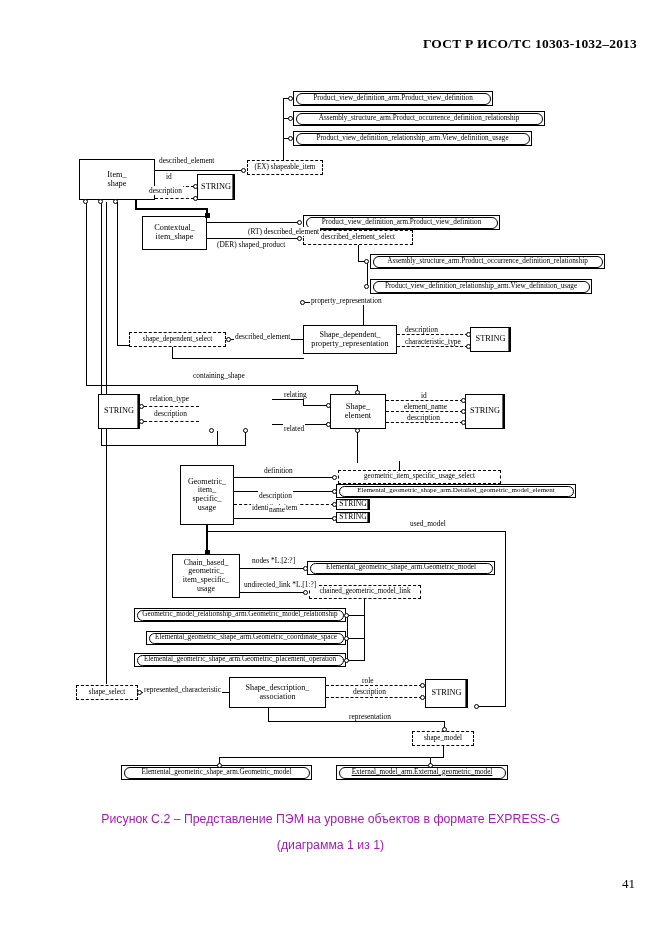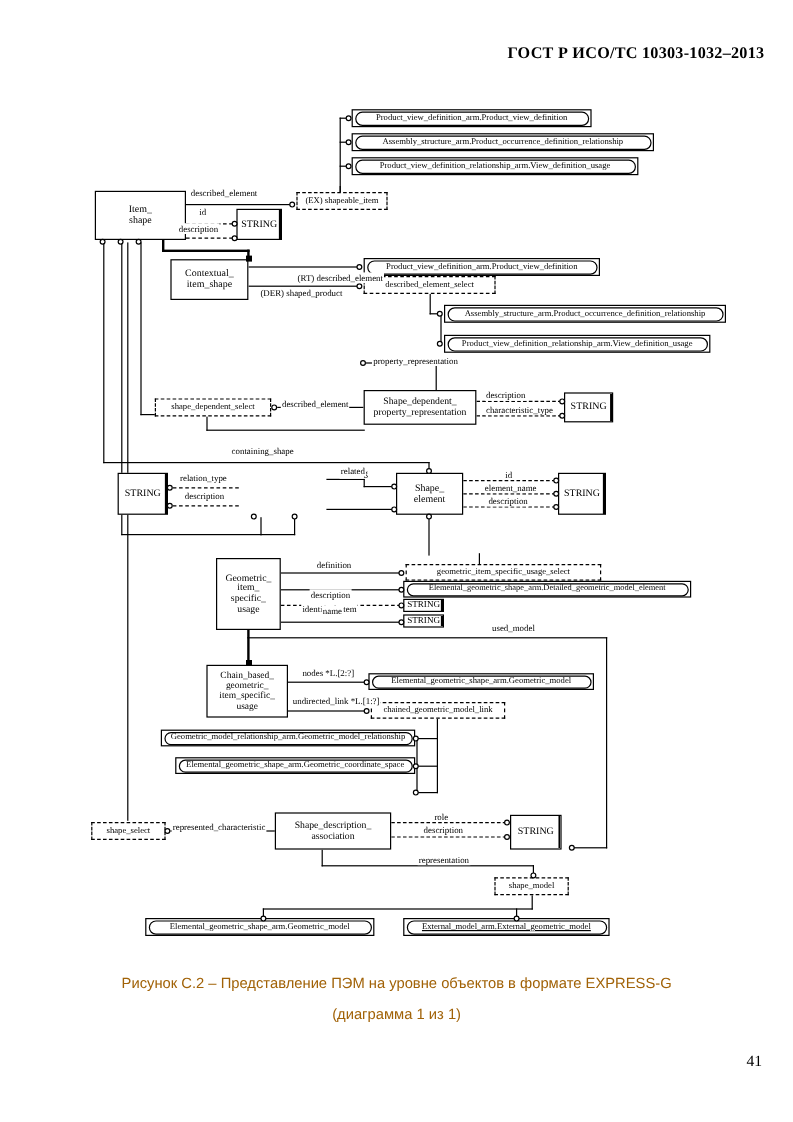--- a/index.html
+++ b/index.html
@@ -5,21 +5,21 @@
   html,body{margin:0;padding:0;background:#fff;}
   body{width:661px;height:935px;position:relative;
        font-family:"Liberation Serif", serif;color:#000;}
   #page{position:absolute;inset:0;width:661px;height:935px;overflow:hidden;background:#fff;}
 
   .hdr{position:absolute;right:24px;top:36px;font-family:"Liberation Serif",serif;
        font-size:13.5px;font-weight:bold;letter-spacing:.2px;white-space:nowrap;}
   .pgno{position:absolute;right:26px;top:876px;font-size:13px;font-family:"Liberation Serif",serif;}
 
   .cap{position:absolute;left:0;width:661px;text-align:center;
-       font-family:"Liberation Sans",sans-serif;font-size:12.3px;color:#a16207;}
+       font-family:"Liberation Sans",sans-serif;font-size:12.3px;color:#a21caf;}
   .cap1{top:812px;}
   .cap2{top:838px;}
 
   
   .node{position:absolute;box-sizing:border-box;display:flex;align-items:center;
         justify-content:center;text-align:center;background:#fff;
         font-family:"Liberation Serif",serif;line-height:1.08;z-index:5;}
 
   
   .ent{border:1.4px solid #000;}
@@ -171,21 +171,21 @@
   <div class="lbl" style="left:153px;top:409px;">description</div>
   <div class="d dh" style="left:144px;top:421px;width:55px;"></div>
 
 
   <div class="lbl" style="left:283px;top:390px;">relating</div>
   <div class="l lh" style="left:272px;top:399px;width:32px;"></div>
   <div class="l lv" style="left:303px;top:399px;height:7px;"></div>
   <div class="l lh" style="left:303px;top:405px;width:25px;"></div>
   <div class="o" style="left:326px;top:402.5px;"></div>
 
-  <div class="lbl" style="left:283px;top:388px;text-align:right;">related</div>
+  <div class="lbl" style="left:283px;top:424px;text-align:right;">related</div>
   <div class="l lh" style="left:272px;top:424px;width:56px;"></div>
   <div class="o" style="left:326px;top:421.5px;"></div>
 
   <div class="node ent" style="left:330px;top:394px;width:56px;height:35px;font-size:8.3px;white-space:pre;">Shape_
 element</div>
 
   <div class="lbl" style="left:420px;top:391px;">id</div>
   <div class="d dh" style="left:386px;top:400px;width:77px;"></div>
   <div class="o" style="left:461px;top:397.5px;"></div>
   <div class="lbl" style="left:403px;top:402px;">element_name</div>
@@ -270,20 +270,23 @@
   <div class="o" style="left:344px;top:612.5px;"></div>
   <div class="o" style="left:344px;top:635.5px;"></div>
   <div class="o" style="left:344px;top:657.5px;"></div>
 
   <div class="node ref" style="left:134px;top:608px;width:212px;height:14px;font-size:7.2px;">
     <i>Geometric_model_relationship_arm.Geometric_model_relationship</i>
   </div>
   <div class="node ref" style="left:146px;top:631px;width:200px;height:14px;font-size:7.2px;">
     <i>Elemental_geometric_shape_arm.Geometric_coordinate_space</i>
   </div>
+  <div class="node ref" style="left:134px;top:653px;width:212px;height:14px;font-size:7.2px;">
+    <i>Elemental_geometric_shape_arm.Geometric_placement_operation</i>
+  </div>
 
   <div class="node sel" style="left:76px;top:685px;width:62px;height:15px;font-size:7.2px;">shape_select</div>
   <div class="o" style="left:137px;top:689.5px;"></div>
   <div class="lbl" style="left:143px;top:685px;">represented_characteristic</div>
   <div class="l lh" style="left:142px;top:692px;width:88px;"></div>
 
   <div class="l lv" style="left:86px;top:202px;height:0px;"></div>
   <div class="l lv" style="left:106px;top:202px;height:482px;"></div>
 
   <div class="node ent" style="left:229px;top:677px;width:97px;height:31px;font-size:8.1px;white-space:pre;">Shape_description_

